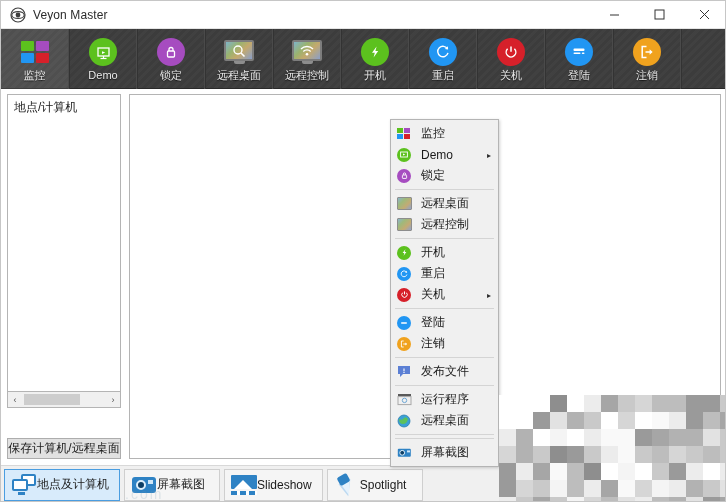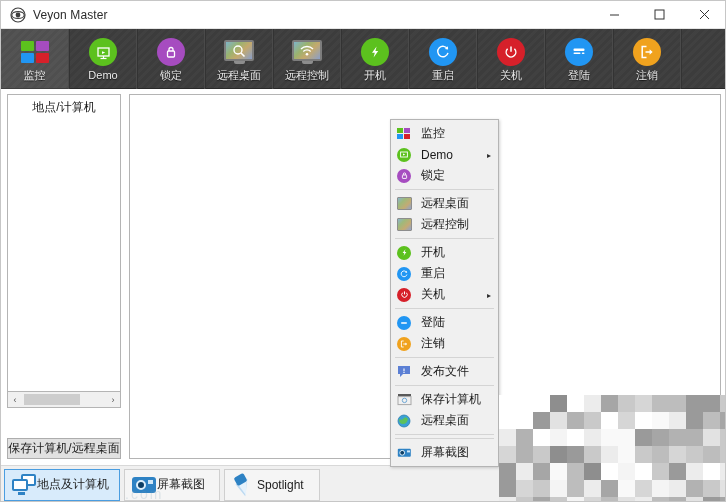--- a/index.html
+++ b/index.html
@@ -95,21 +95,20 @@
   .sidebar {
     position: absolute; left: 6px; top: 93px;
     width: 114px; height: 310px;
     background: #ffffff;
     border: 1px solid #b4b4b4;
   }
   .sidebar-header {
     font-size: 12px; color: #1b1b1b;
     padding: 4px 6px 0 6px;
     white-space: nowrap;
-    text-align: center;
   }
   .hscroll {
     position: absolute; left: 6px; top: 390px;
     width: 114px; height: 17px;
     background: #f0f0f0; border: 1px solid #b4b4b4;
     display: flex; align-items: center;
   }
   .hscroll .arrow {
     width: 14px; height: 15px; display:flex; align-items:center; justify-content:center;
     font-size: 9px; color: #505050;
@@ -567,21 +566,21 @@
     <div class="ctx-sep"></div>
 
     <div class="ctx-item">
       <span class="ctx-ico">
         <svg width="15" height="13" viewBox="0 0 15 13">
           <rect x="1" y="1" width="13" height="2.3" fill="#5a5a5a"></rect>
           <rect x="1" y="3.6" width="13" height="8" fill="none" stroke="#a8a8a8" stroke-width="1"></rect>
           <circle cx="7.5" cy="7.4" r="2.2" fill="none" stroke="#6fa8d6" stroke-width="1"></circle>
         </svg>
       </span>
-      <span class="ctx-label">保存计算机</span>
+      <span class="ctx-label">运行程序</span>
     </div>
     <div class="ctx-item">
       <span class="ctx-ico">
         <svg width="14" height="14" viewBox="0 0 14 14">
           <circle cx="7" cy="7" r="6" fill="#3a9fd6"></circle>
           <path d="M2 5 q3 2 5 -1 q2 -2 4 1 q-1 5 -5 5 q-4 0 -4 -5 Z" fill="#5cc15c"></path>
           <ellipse cx="7" cy="7" rx="6" ry="6" fill="none" stroke="#2b7fae" stroke-width=".8"></ellipse>
         </svg>
       </span>
       <span class="ctx-label">远程桌面</span>
@@ -624,20 +623,29 @@
     <div class="btab">
       <span class="btab-ico">
         <span class="cam">
             <span class="lens"></span>
             <span class="flash"></span>
           </span>
       </span>
       <span class="btab-label">屏幕截图</span>
     </div>
 
+    <div class="btab">
+      <span class="btab-ico">
+        <span class="slides">
+            <span class="scr"></span>
+            <span class="bar"></span>
+          </span>
+      </span>
+      <span class="btab-label">Slideshow</span>
+    </div>
 
     <div class="btab">
       <span class="btab-ico">
         <span class="spot">
             <span class="beam"></span>
             <span class="beam2"></span>
             <span class="head"></span>
           </span>
       </span>
       <span class="btab-label">Spotlight</span>

